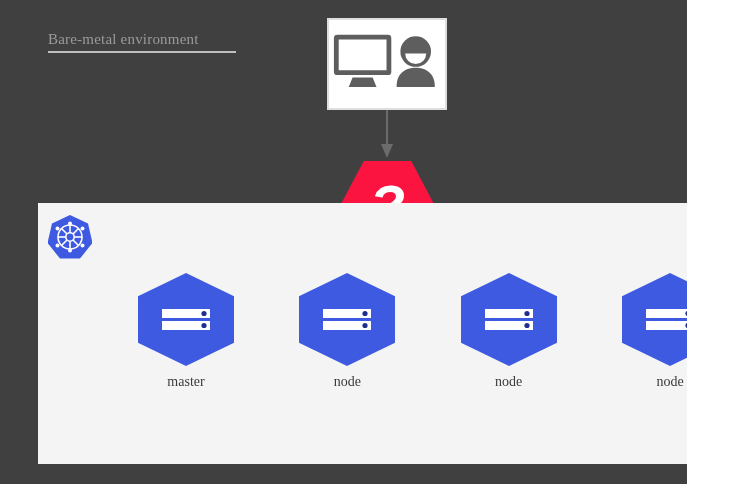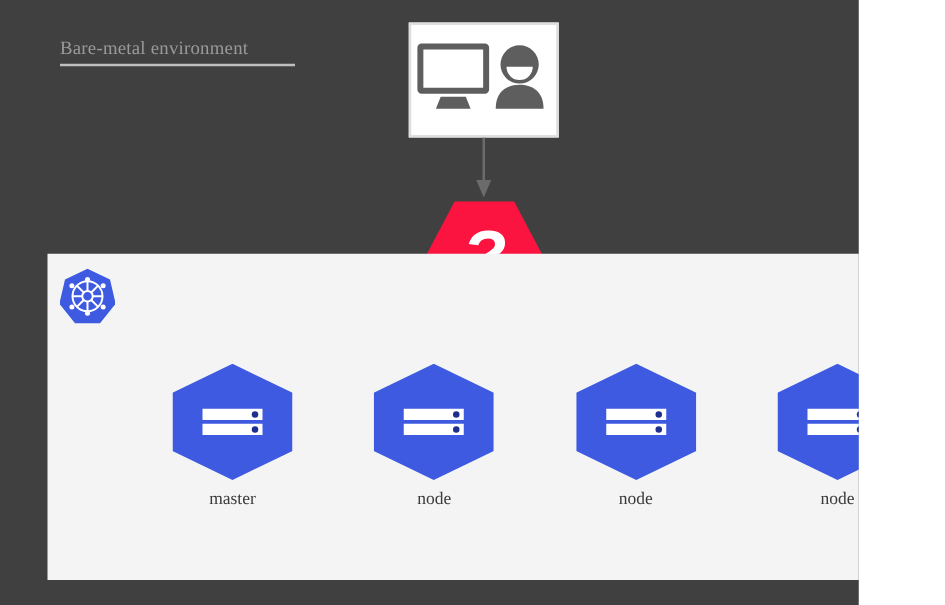--- a/index.html
+++ b/index.html
@@ -110,21 +110,21 @@
 
   
   .nodes-row {
     position: absolute;
     left: 100px;
     top: 70px;
     width: 580px;
     height: 135px;
     display: flex;
     justify-content: space-between;
-    align-items: flex-end;
+    align-items: flex-start;
   }
   .node {
     position: relative;
     width: 96px;
     display: flex;
     flex-direction: column;
     align-items: center;
   }
   .node-hex {
     position: relative;

